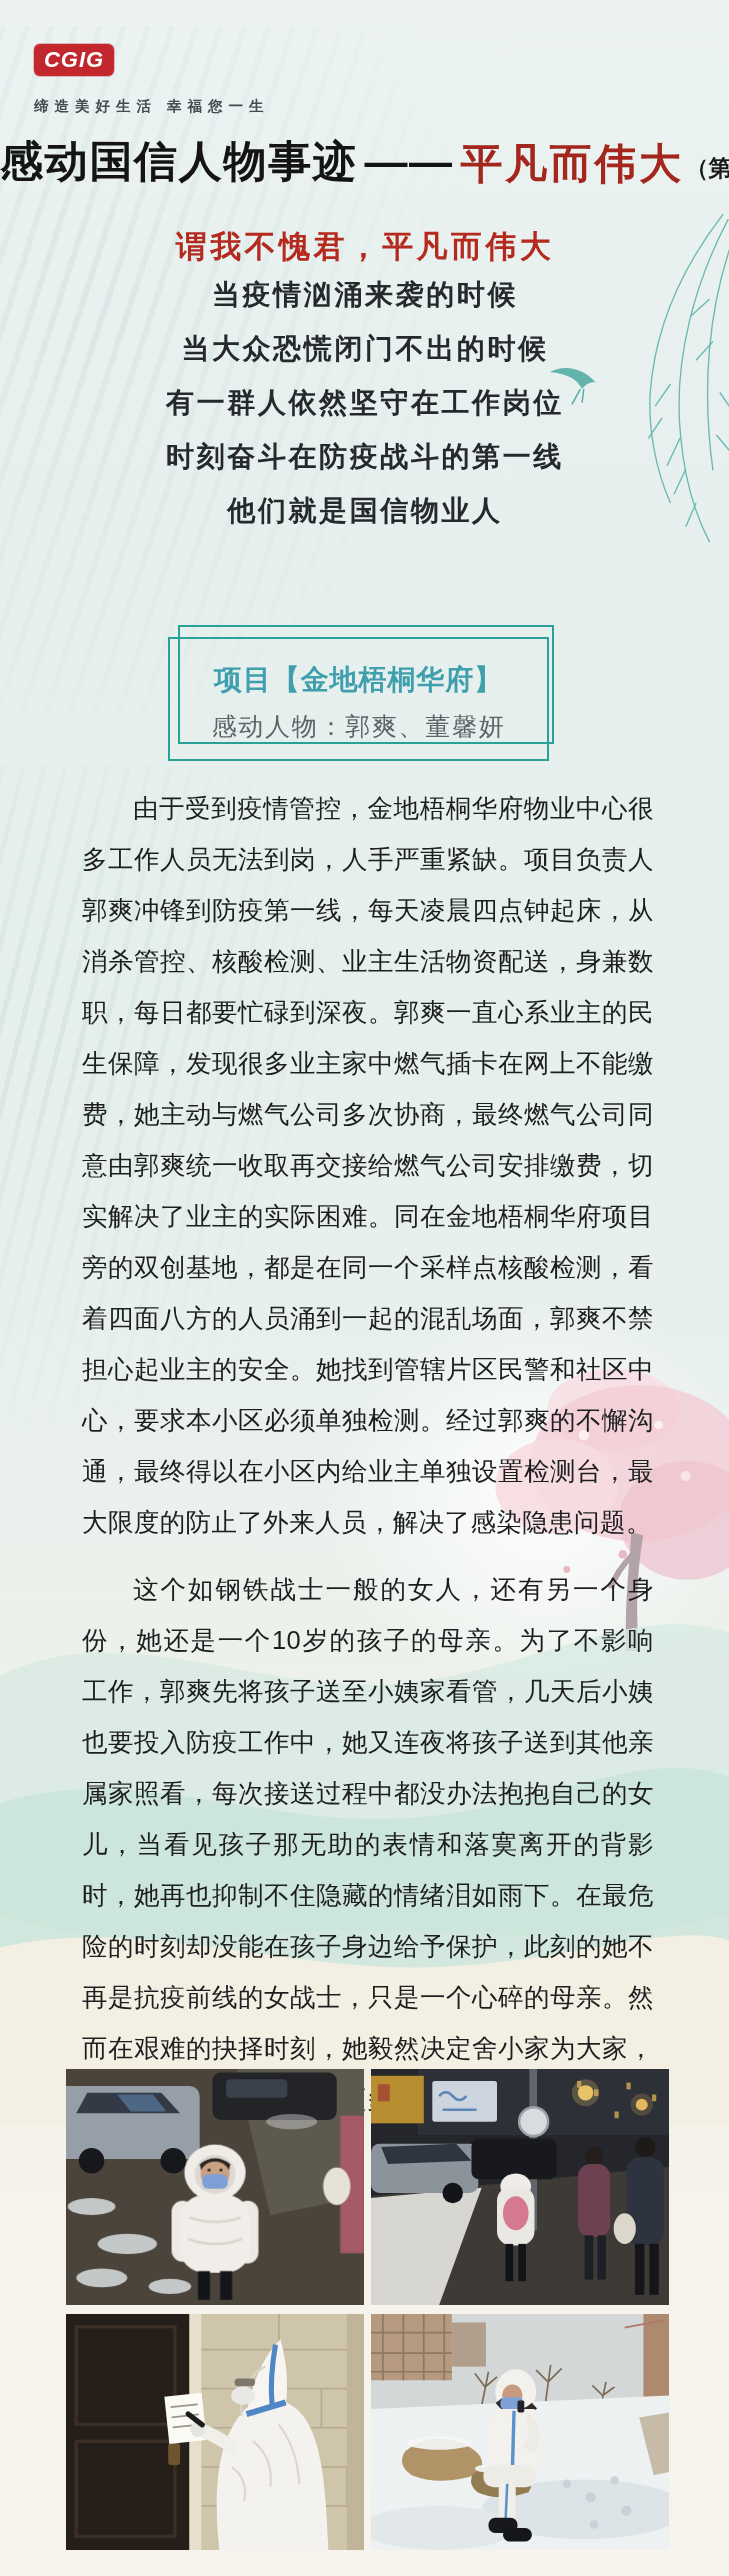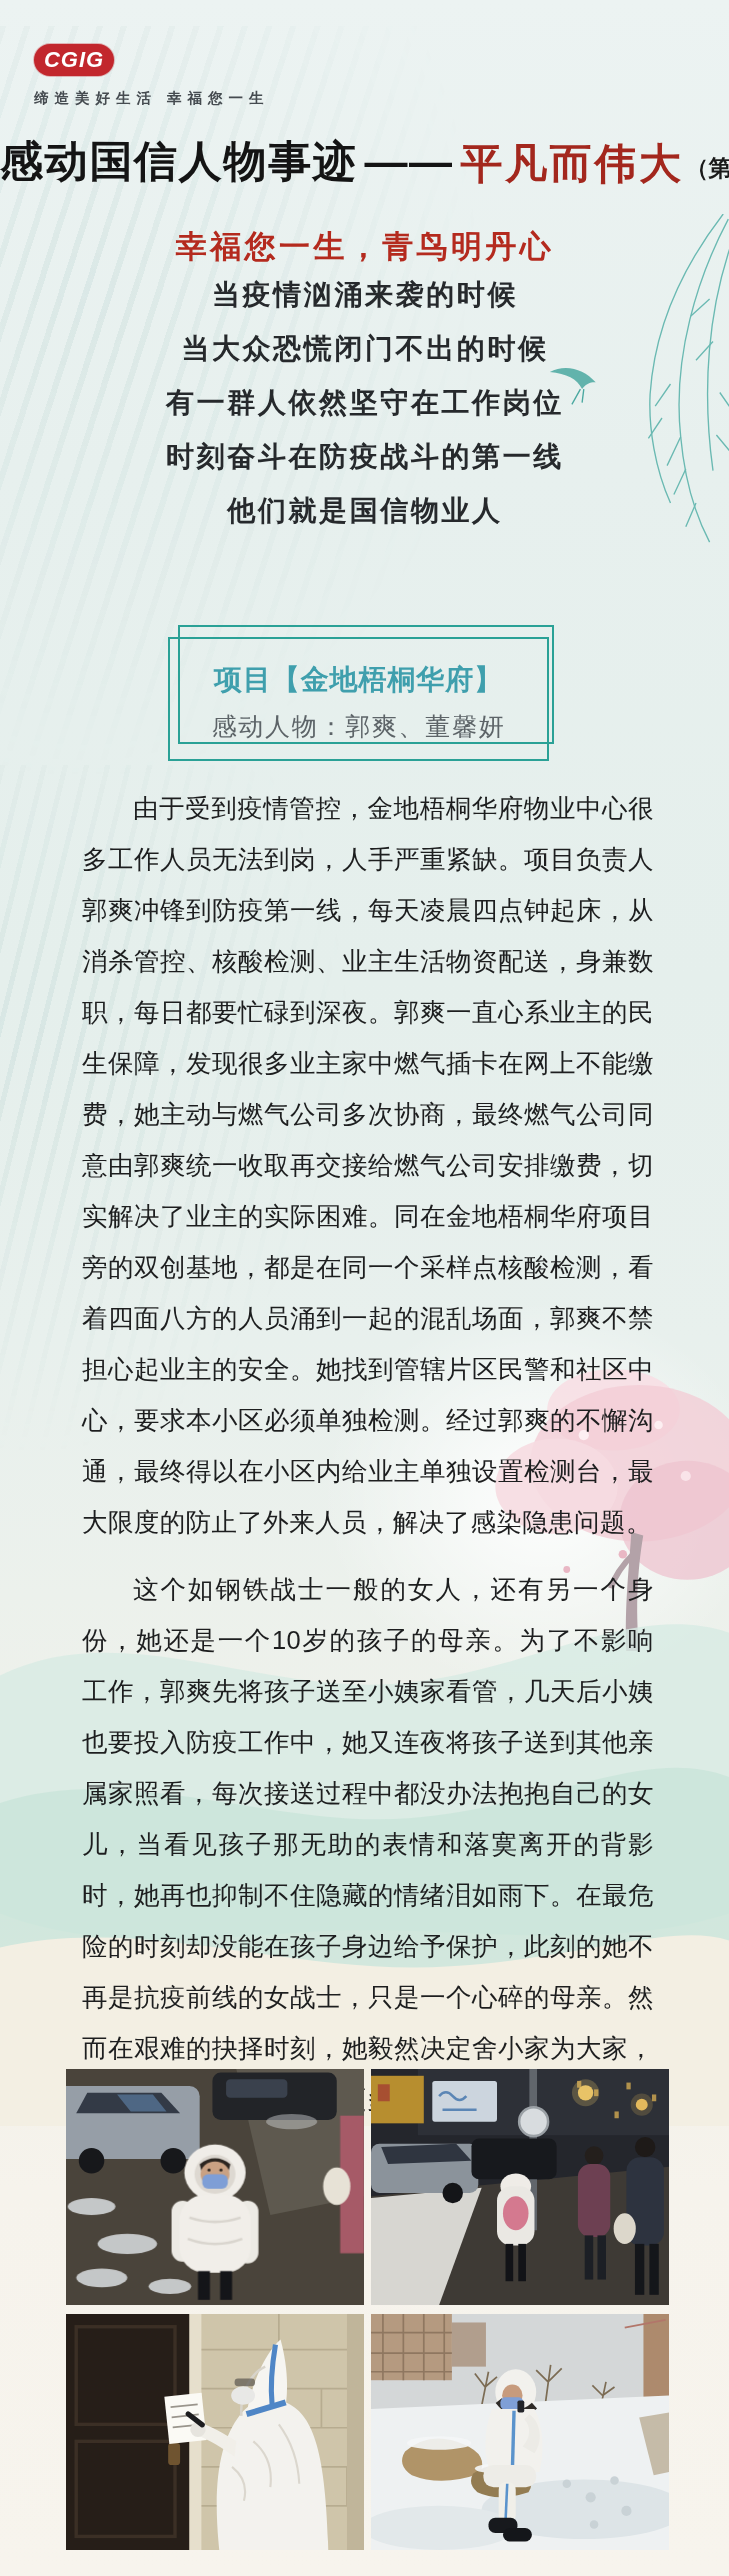--- a/index.html
+++ b/index.html
@@ -16,26 +16,26 @@
      -webkit-mask-image:radial-gradient(ellipse at 10% 40%,#000 0%,transparent 70%);
      mask-image:radial-gradient(ellipse at 10% 40%,#000 0%,transparent 70%);}
   .white-blob{position:absolute;right:-34px;top:1301px;width:442px;height:391px;
      background:radial-gradient(closest-side,rgba(255,255,255,.95),rgba(255,255,255,0));}
   .willow{position:absolute;right:0;top:214px;width:187px;height:357px;}
   .blossom{position:absolute;right:-6.8px;top:1357px;width:281px;height:340px;}
   .waves{position:absolute;left:0;top:1548px;width:730px;height:578px;}
   
   .brand{position:absolute;top:44px;left:34px;z-index:2;}
   .brand-row{display:flex;align-items:center;}
-  .logo-badge{width:80px;height:32px;background:#c2272d;border-radius:16px;display:flex;align-items:center;justify-content:center;
+  .logo-badge{width:80px;height:32px;background:#c2272d;border-radius:6px;display:flex;align-items:center;justify-content:center;
      color:#fff;font-weight:bold;font-style:italic;font-size:22px;letter-spacing:0.9px;box-shadow:0 0 0 0.9px rgba(194,39,45,.3);}
   .logo-text{margin-left:11px;line-height:1;}
   .logo-cn{font-size:31px;font-weight:900;color:#3a4046;letter-spacing:1.7px;display:block;}
   .logo-en{display:block;font-size:8px;font-weight:bold;color:#454b50;letter-spacing:1.4px;margin-top:2.6px;}
-  .tagline{margin-top:13px;font-size:14.5px;font-weight:bold;color:#454b50;letter-spacing:6px;}
+  .tagline{margin-top:21px;font-size:14.5px;font-weight:bold;color:#454b50;letter-spacing:6px;}
   
   .title{position:absolute;top:133px;left:0;width:100%;text-align:center;z-index:2;white-space:nowrap;}
   .title .t-prefix,.title .t-dash{font-size:43px;font-weight:700;color:#141414;letter-spacing:1.7px;}
   .title .t-dash{margin:0 6.8px;}
   .title .t-highlight{font-size:42px;font-weight:900;color:#a3271d;font-family:"Liberation Serif",serif;letter-spacing:2.6px;vertical-align:-1.7px;}
   .title .t-suffix{font-size:23px;font-weight:900;color:#1a1a1a;margin-left:2px;}
   
   .lead{position:absolute;top:226px;left:0;width:100%;text-align:center;z-index:2;
         font-family:"Liberation Serif",serif;font-weight:bold;font-size:31px;color:#b42a1e;letter-spacing:3.4px;}
   .poem{position:absolute;top:268px;left:0;width:100%;text-align:center;z-index:2;}
@@ -106,21 +106,21 @@
         <span>CGIG</span>
       </div>
     </div>
     <div class="tagline">缔造美好生活 幸福您一生</div>
   </header>
 
   <h1 class="title" style="margin:0;">
     <span class="t-prefix">感动国信人物事迹</span><span class="t-dash">——</span><span class="t-highlight">平凡而伟大</span><span class="t-suffix">（第一期）</span>
   </h1>
 
-  <div class="lead">幸福您一生，青鸟明丹心</div>
+  <div class="lead">谓我不愧君，平凡而伟大</div>
 
   <div class="poem">
     <p>当疫情汹涌来袭的时候</p>
     <p>当大众恐慌闭门不出的时候</p>
     <p>有一群人依然坚守在工作岗位</p>
     <p>时刻奋斗在防疫战斗的第一线</p>
     <p>他们就是国信物业人</p>
   </div>
 
   <div class="project-card">

